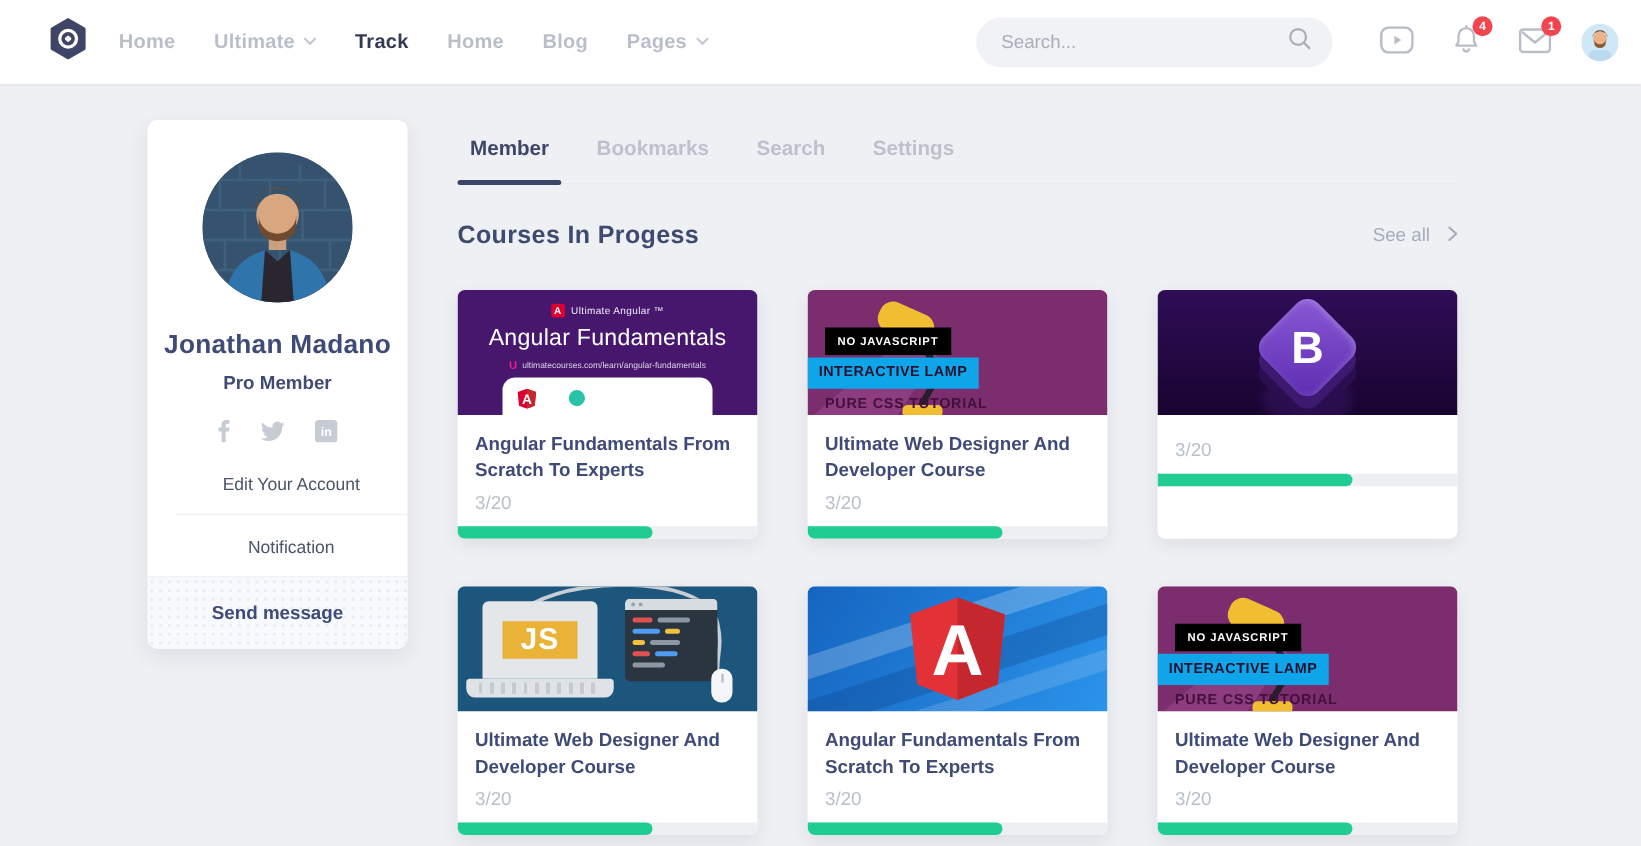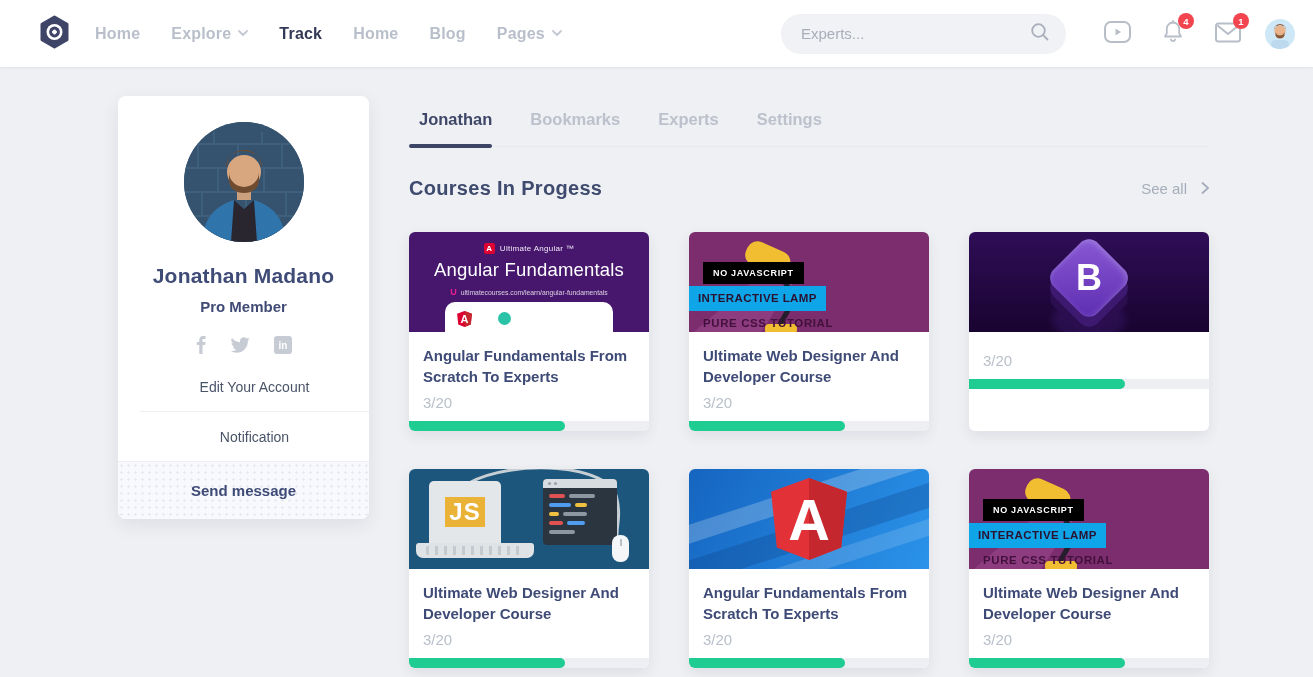--- a/index.html
+++ b/index.html
@@ -26,21 +26,21 @@
   .search-ph { color:#a8aeb9; font-size:15px; flex:1; }
   .icon-btn { position:relative; margin-left:28px; width:27px; height:27px; display:flex;
     align-items:center; justify-content:center; background:none; border:none; padding:0; cursor:pointer; }
   .badge { position:absolute; top:-7px; right:-8px; min-width:16px; height:16px; border-radius:8px;
     background:#f2454f; color:#fff; font-size:9.5px; font-weight:700; display:flex;
     align-items:center; justify-content:center; padding:0 4px; }
   .avatar { width:30px; height:30px; border-radius:50%; margin-left:24px; overflow:hidden; cursor:pointer; flex:none; }
   
   main { display:flex; align-items:flex-start; padding:29px 0 0 118px; gap:40px; }
   
-  .profile-card { width:251px; flex:none; background:#fff; border-radius:8px;
+  .profile-card { width:208px; flex:none; background:#fff; border-radius:8px;
     box-shadow:0 6px 18px rgba(50,60,90,.09); overflow:hidden; text-align:center; }
   .photo { width:120px; height:120px; border-radius:50%; margin:26px auto 0; overflow:hidden; background:#35536f; }
   .profile-name { font-size:21px; font-weight:700; color:#3f4b77; margin:22px 0 0; letter-spacing:.2px; }
   .profile-membership { font-size:15px; font-weight:600; color:#404b75; margin-top:10px; }
   .socials { display:flex; justify-content:center; align-items:center; gap:24px; margin:21px 0 4px; }
   .social { cursor:pointer; display:flex; align-items:center; }
   .menu { margin-top:8px;margin-left:22px; }
   .menu-item { padding:17px 0 16px; font-size:14px; color:#4a5468; cursor:pointer; }
   .menu-item + .menu-item { border-top:1px solid #eef0f4; }
   .send-message { padding:20px 0; font-size:15px; font-weight:700; color:#3f4b77; cursor:pointer;
@@ -98,21 +98,21 @@
   .bs-s2 { background:#2a0e50; transform:translateY(20px) rotate(45deg); }
   .bs-s1 { background:#3d1a70; transform:translateY(10px) rotate(45deg); }
   .bs-main { background:linear-gradient(135deg,#8a5ad6 0%,#5c2cb0 100%); transform:rotate(45deg);
     box-shadow:inset 0 2px 6px rgba(255,255,255,.25); }
   .bs-letter { position:absolute; left:-31px; top:-31px; width:62px; height:62px; display:flex;
     align-items:center; justify-content:center; color:#fff; font-weight:700; font-size:36px; }
   
   .b-js { background:#1d567c; }
   .js-cable { position:absolute; inset:0; }
   .js-laptop { position:absolute; left:20px; top:12px; }
-  .js-screen { width:72px; height:62px; background:#e3e7ea; border-radius:5px 5px 0 0; padding:16px; }
+  .js-screen { width:92px; height:62px; background:#e3e7ea; border-radius:5px 5px 0 0; padding:16px; }
   .js-screen-inner { width:100%; height:100%; background:#eab237; display:flex; align-items:center;
     justify-content:center; color:#fff; font-weight:800; font-size:24px; letter-spacing:1px; }
   .js-base { width:118px; height:15px; background:#dfe3e6; border-radius:3px 3px 7px 7px; margin-left:-13px; position:relative; }
   .js-base::after { content:""; position:absolute; inset:3px 10px; 
     background:repeating-linear-gradient(90deg,#c4cad0 0 3px,transparent 3px 9px); border-radius:2px; }
   .js-code { position:absolute; right:32px; top:10px; width:74px; height:66px; background:#2b3540; border-radius:4px; overflow:hidden; }
   .jc-bar { height:9px; background:#d7dce0; display:flex; align-items:center; gap:3px; padding-left:5px; }
   .jc-dot { width:3px; height:3px; border-radius:50%; background:#98a1a9; }
   .jc-lines { padding:6px; display:flex; flex-direction:column; gap:5px; }
   .jc-row { display:flex; gap:4px; }
@@ -143,21 +143,21 @@
           <circle cx="16.5" cy="17" r="5.4" fill="#3e4566"></circle>
           <rect x="14.4" y="14.9" width="4.2" height="4.2" rx="1" fill="#fff" transform="rotate(45 16.5 17)"></rect>
         </svg>
       </span>
     </div>
     <nav class="nav-items" id="nav-items">
         <a class="nav-item">
           <span>Home</span>
         </a>
         <a class="nav-item">
-          <span>Explore</span>
+          <span>Ultimate</span>
           <svg width="10" height="7" viewBox="0 0 10 7" fill="none">
             <path d="M1 1l4 4 4-4" stroke="#c3c8d2" stroke-width="1.8" stroke-linecap="round" stroke-linejoin="round"></path>
           </svg>
         </a>
         <a class="nav-item active">
           <span>Track</span>
         </a>
         <a class="nav-item">
           <span>Home</span>
         </a>
@@ -165,21 +165,21 @@
           <span>Blog</span>
         </a>
         <a class="nav-item">
           <span>Pages</span>
           <svg width="10" height="7" viewBox="0 0 10 7" fill="none">
             <path d="M1 1l4 4 4-4" stroke="#c3c8d2" stroke-width="1.8" stroke-linecap="round" stroke-linejoin="round"></path>
           </svg>
         </a>
       </nav>
     <div class="search">
-      <span class="search-ph">Experts...</span>
+      <span class="search-ph">Search...</span>
       <span>
         <svg width="20" height="20" viewBox="0 0 20 20" fill="none">
           <circle cx="8.5" cy="8.5" r="6.3" stroke="#a9aeba" stroke-width="1.8"></circle>
           <path d="M13.2 13.2 17.5 17.5" stroke="#a9aeba" stroke-width="1.8" stroke-linecap="round"></path>
         </svg>
       </span>
     </div>
     <button class="icon-btn">
       <span>
         <svg width="27" height="22" viewBox="0 0 27 22" fill="none">
@@ -257,23 +257,23 @@
       </div>
       <div class="menu" id="profile-menu">
           <div class="menu-item">Edit Your Account</div>
           <div class="menu-item">Notification</div>
         </div>
       <div class="send-message">Send message</div>
     </aside>
 
     <section class="content">
       <div class="tabs" id="tabs">
-          <div class="tab active">Jonathan</div>
+          <div class="tab active">Member</div>
           <div class="tab">Bookmarks</div>
-          <div class="tab">Experts</div>
+          <div class="tab">Search</div>
           <div class="tab">Settings</div>
         </div>
       <div class="section-head">
         <h1 class="section-title">Courses In Progess</h1>
         <div class="see-all">
           <span>See all</span>
           <span>
             <svg width="8" height="12" viewBox="0 0 8 12" fill="none">
                 <path d="M1.5 1 7 6l-5.5 5" stroke="#a6adbb" stroke-width="1.8" stroke-linecap="round" stroke-linejoin="round"></path>
               </svg>

